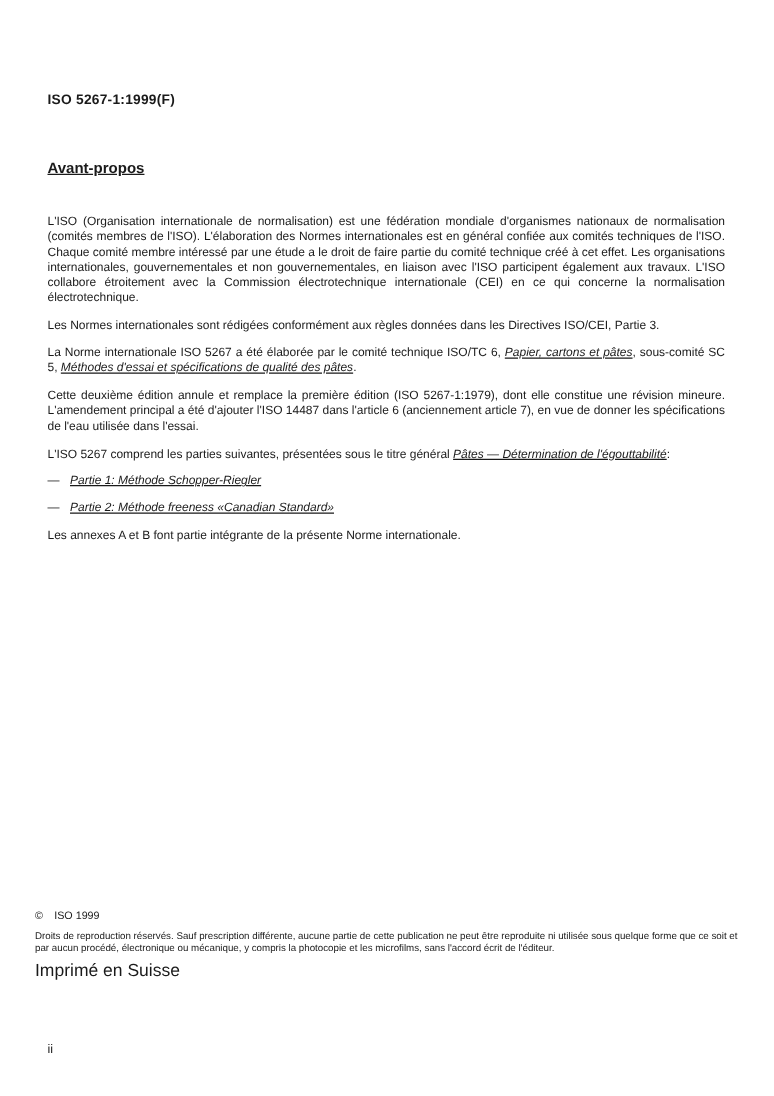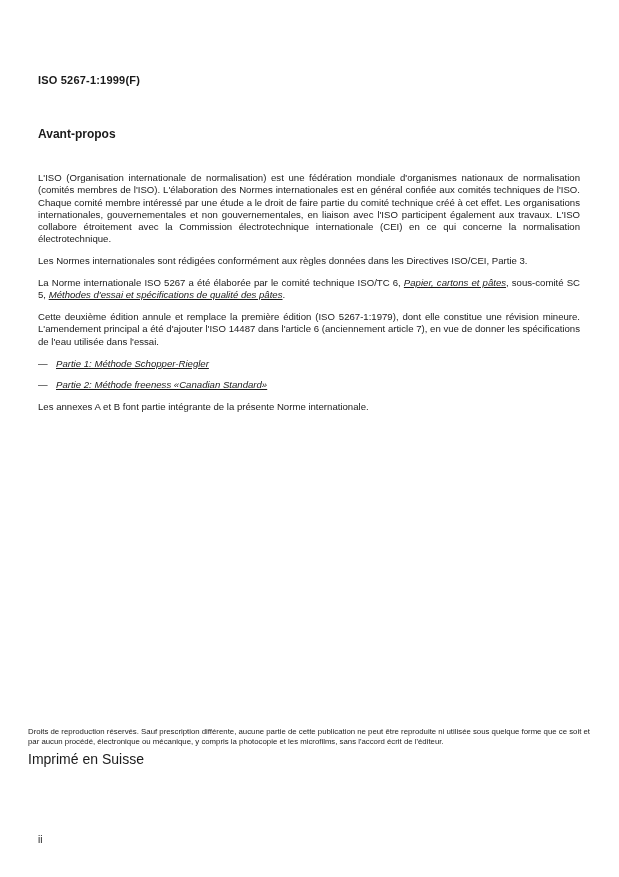--- a/index.html
+++ b/index.html
@@ -11,21 +11,21 @@
     overflow:hidden;
     font-family:"Liberation Sans", sans-serif;
     color:#1a1a1a;
   }
   .doc-header {
     position:absolute; left:38px; top:30px;
     font-size:11px; font-weight:700; letter-spacing:0.2px;margin-top:44px;
   }
   .section-title {
     position:absolute; left:38px; top:127px;
-    font-size:12px; font-weight:700; margin:0;
+    font-size:12px; font-weight:700; margin:0;text-decoration:underline;
   }
   .content {
     position:absolute; left:38px; top:172px; width:542px;
   }
   .para {
     font-size:9.6px; line-height:12.3px;
     text-align:justify; margin:0 0 9.5px 0;
   }
   .list-item {
     display:flex; font-size:9.6px; line-height:12.3px;
@@ -53,31 +53,35 @@
 
   <div class="doc-header">ISO 5267-1:1999(F)</div>
 
   <h1 class="section-title">Avant-propos</h1>
 
   <div class="content" id="blocks">
       <div class="para"><span>L'ISO (Organisation internationale de normalisation) est une fédération mondiale d'organismes nationaux de normalisation (comités membres de l'ISO). L'élaboration des Normes internationales est en général confiée aux comités techniques de l'ISO. Chaque comité membre intéressé par une étude a le droit de faire partie du comité technique créé à cet effet. Les organisations internationales, gouvernementales et non gouvernementales, en liaison avec l'ISO participent également aux travaux. L'ISO collabore étroitement avec la Commission électrotechnique internationale (CEI) en ce qui concerne la normalisation électrotechnique.</span></div>
       <div class="para"><span>Les Normes internationales sont rédigées conformément aux règles données dans les Directives ISO/CEI, Partie 3.</span></div>
       <div class="para"><span>La Norme internationale ISO 5267 a été élaborée par le comité technique ISO/TC 6, </span><span class="it">Papier, cartons et pâtes</span><span>, sous-comité SC 5, </span><span class="it">Méthodes d'essai et spécifications de qualité des pâtes</span><span>.</span></div>
       <div class="para"><span>Cette deuxième édition annule et remplace la première édition (ISO 5267-1:1979), dont elle constitue une révision mineure. L'amendement principal a été d'ajouter l'ISO 14487 dans l'article 6 (anciennement article 7), en vue de donner les spécifications de l'eau utilisée dans l'essai.</span></div>
+      <div class="para"><span>L'ISO 5267 comprend les parties suivantes, présentées sous le titre général </span><span class="it">Pâtes — Détermination de l'égouttabilité</span><span>:</span></div>
       <div class="list-item">
         <span class="list-dash">—</span>
         <span><span class="it">Partie 1: Méthode Schopper-Riegler</span></span>
       </div>
       <div class="list-item">
         <span class="list-dash">—</span>
         <span><span class="it">Partie 2: Méthode freeness «Canadian Standard»</span></span>
       </div>
       <div class="para"><span>Les annexes A et B font partie intégrante de la présente Norme internationale.</span></div>
     </div>
 
   <div class="footer">
+    <div class="copyright">
+      <span class="sym">©</span><span>ISO 1999</span>
+    </div>
     <div class="rights">Droits de reproduction réservés. Sauf prescription différente, aucune partie de cette publication ne peut être reproduite ni utilisée sous quelque forme que ce soit et par aucun procédé, électronique ou mécanique, y compris la photocopie et les microfilms, sans l'accord écrit de l'éditeur.</div>
     <div class="printed">Imprimé en Suisse</div>
   </div>
 
   <div class="page-number">ii</div>
 
 </div>
 
 </body></html>

